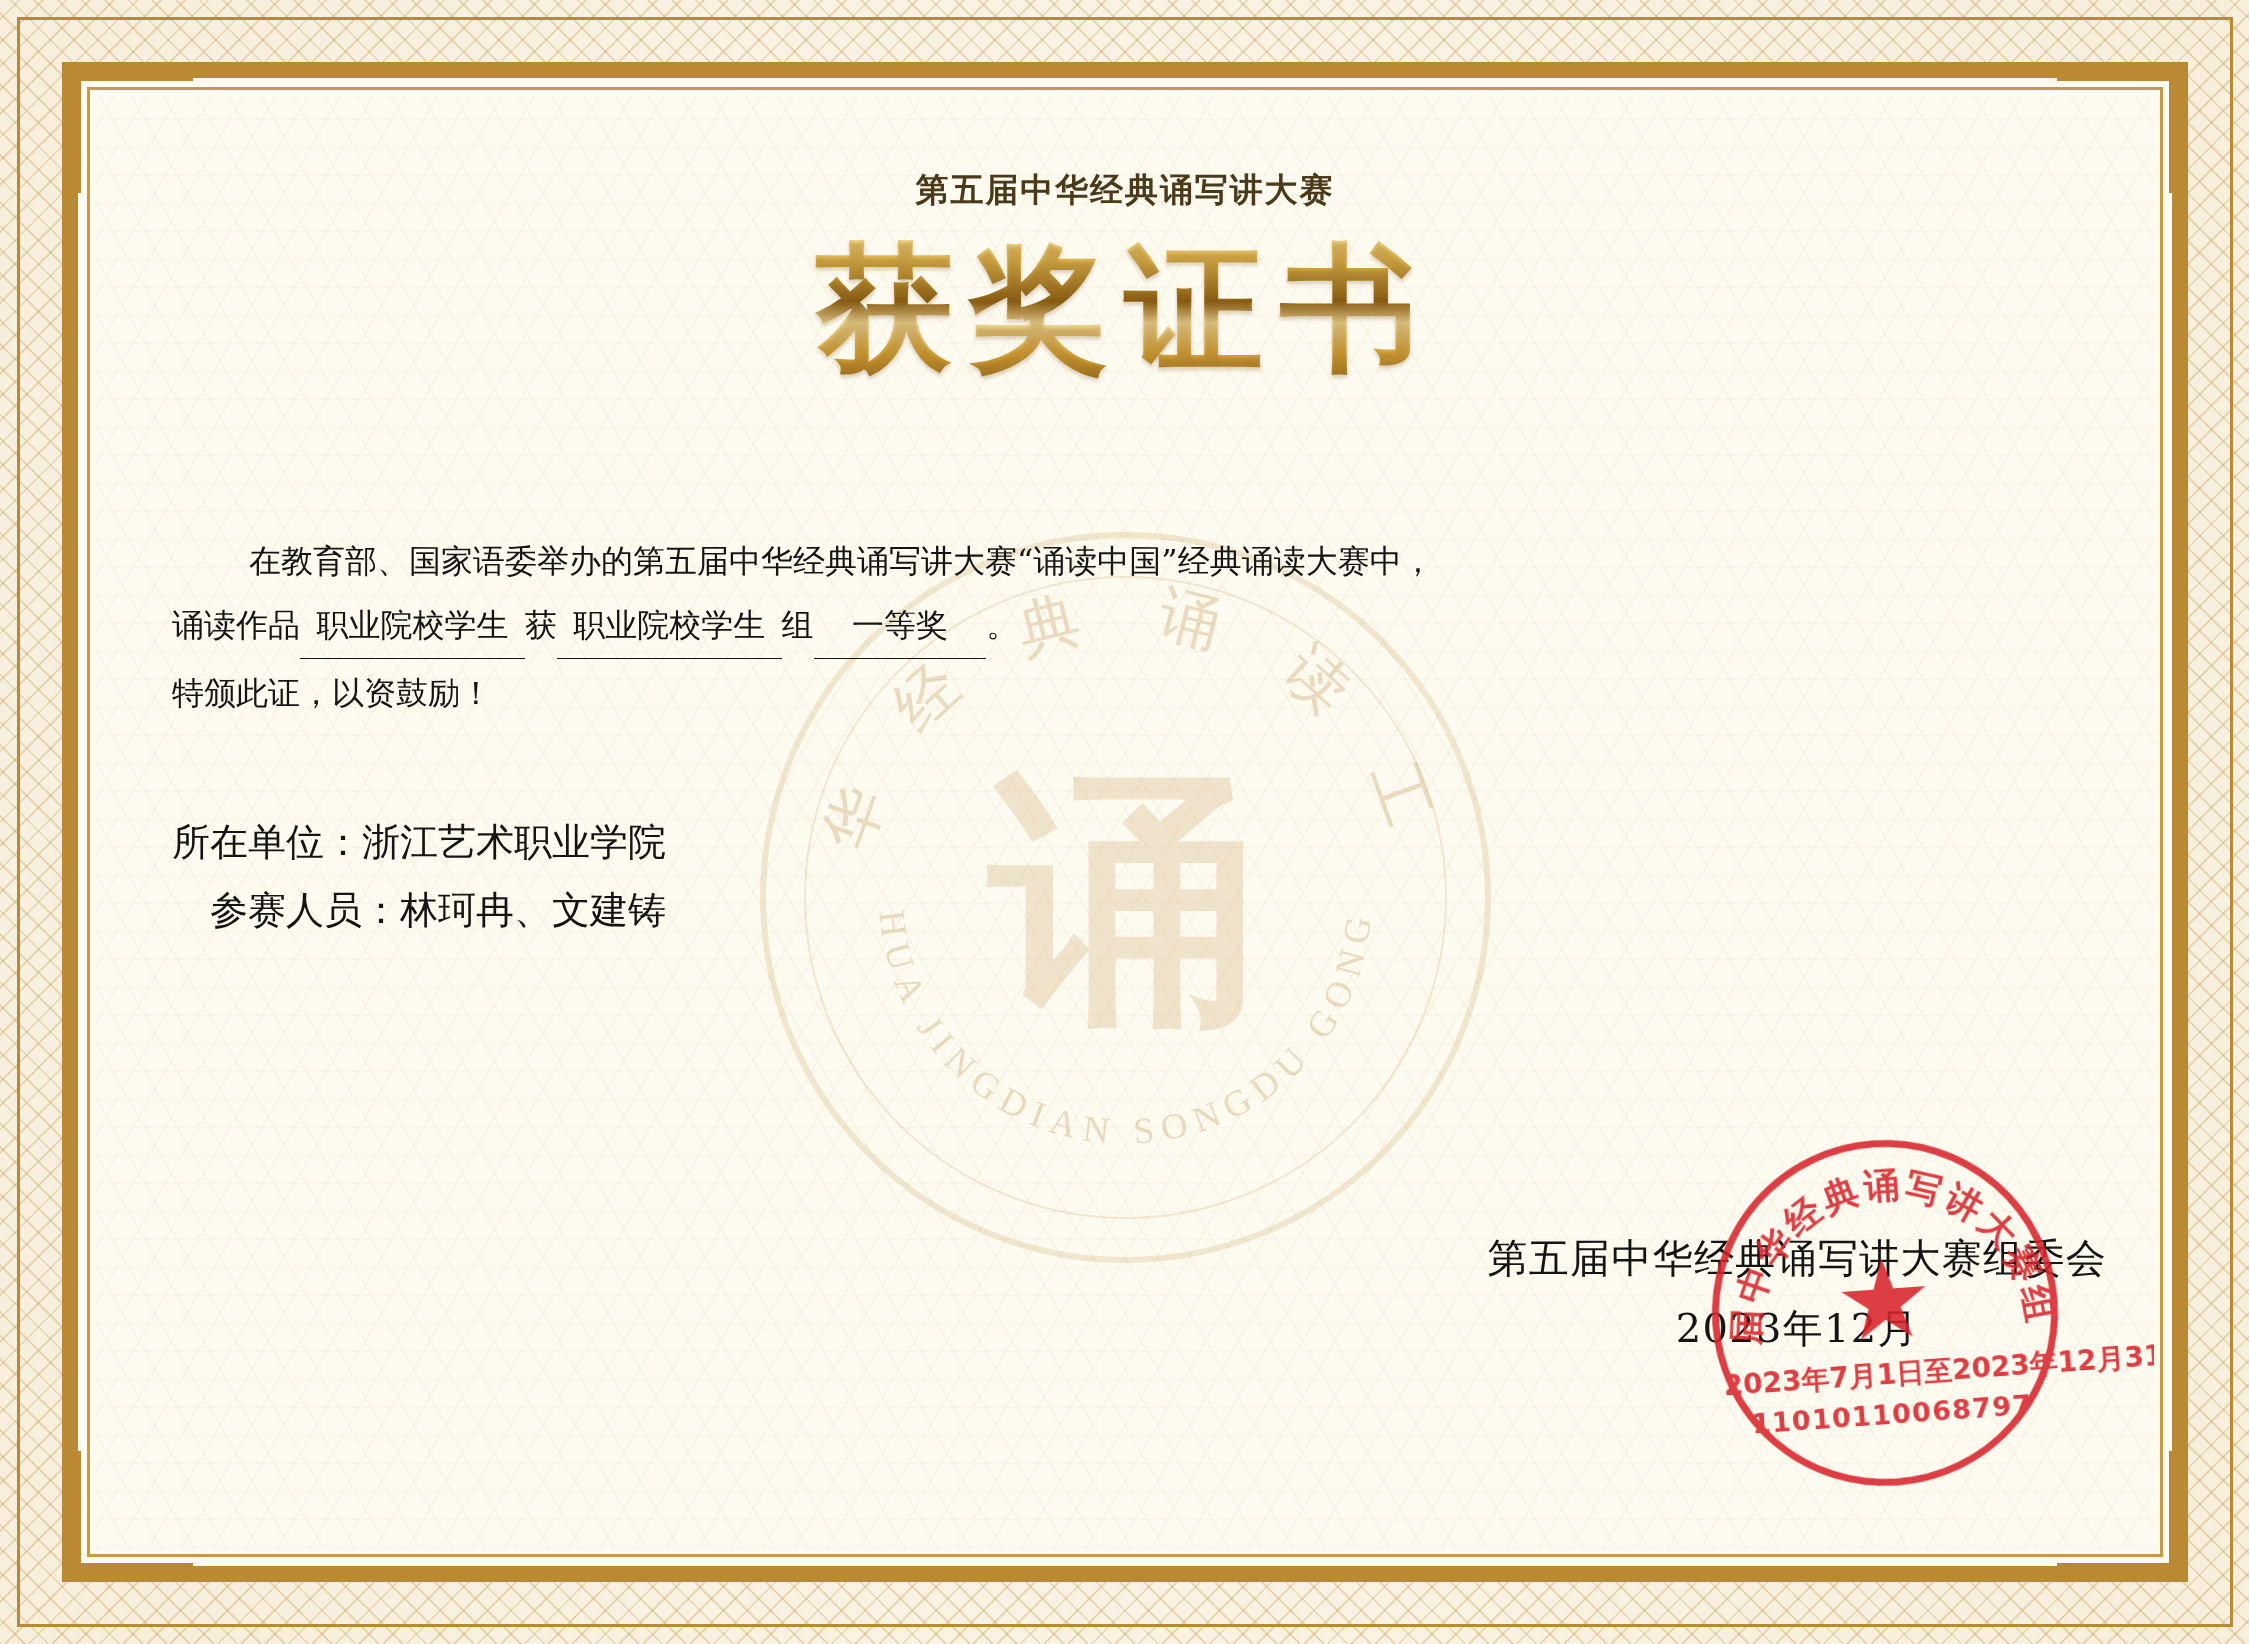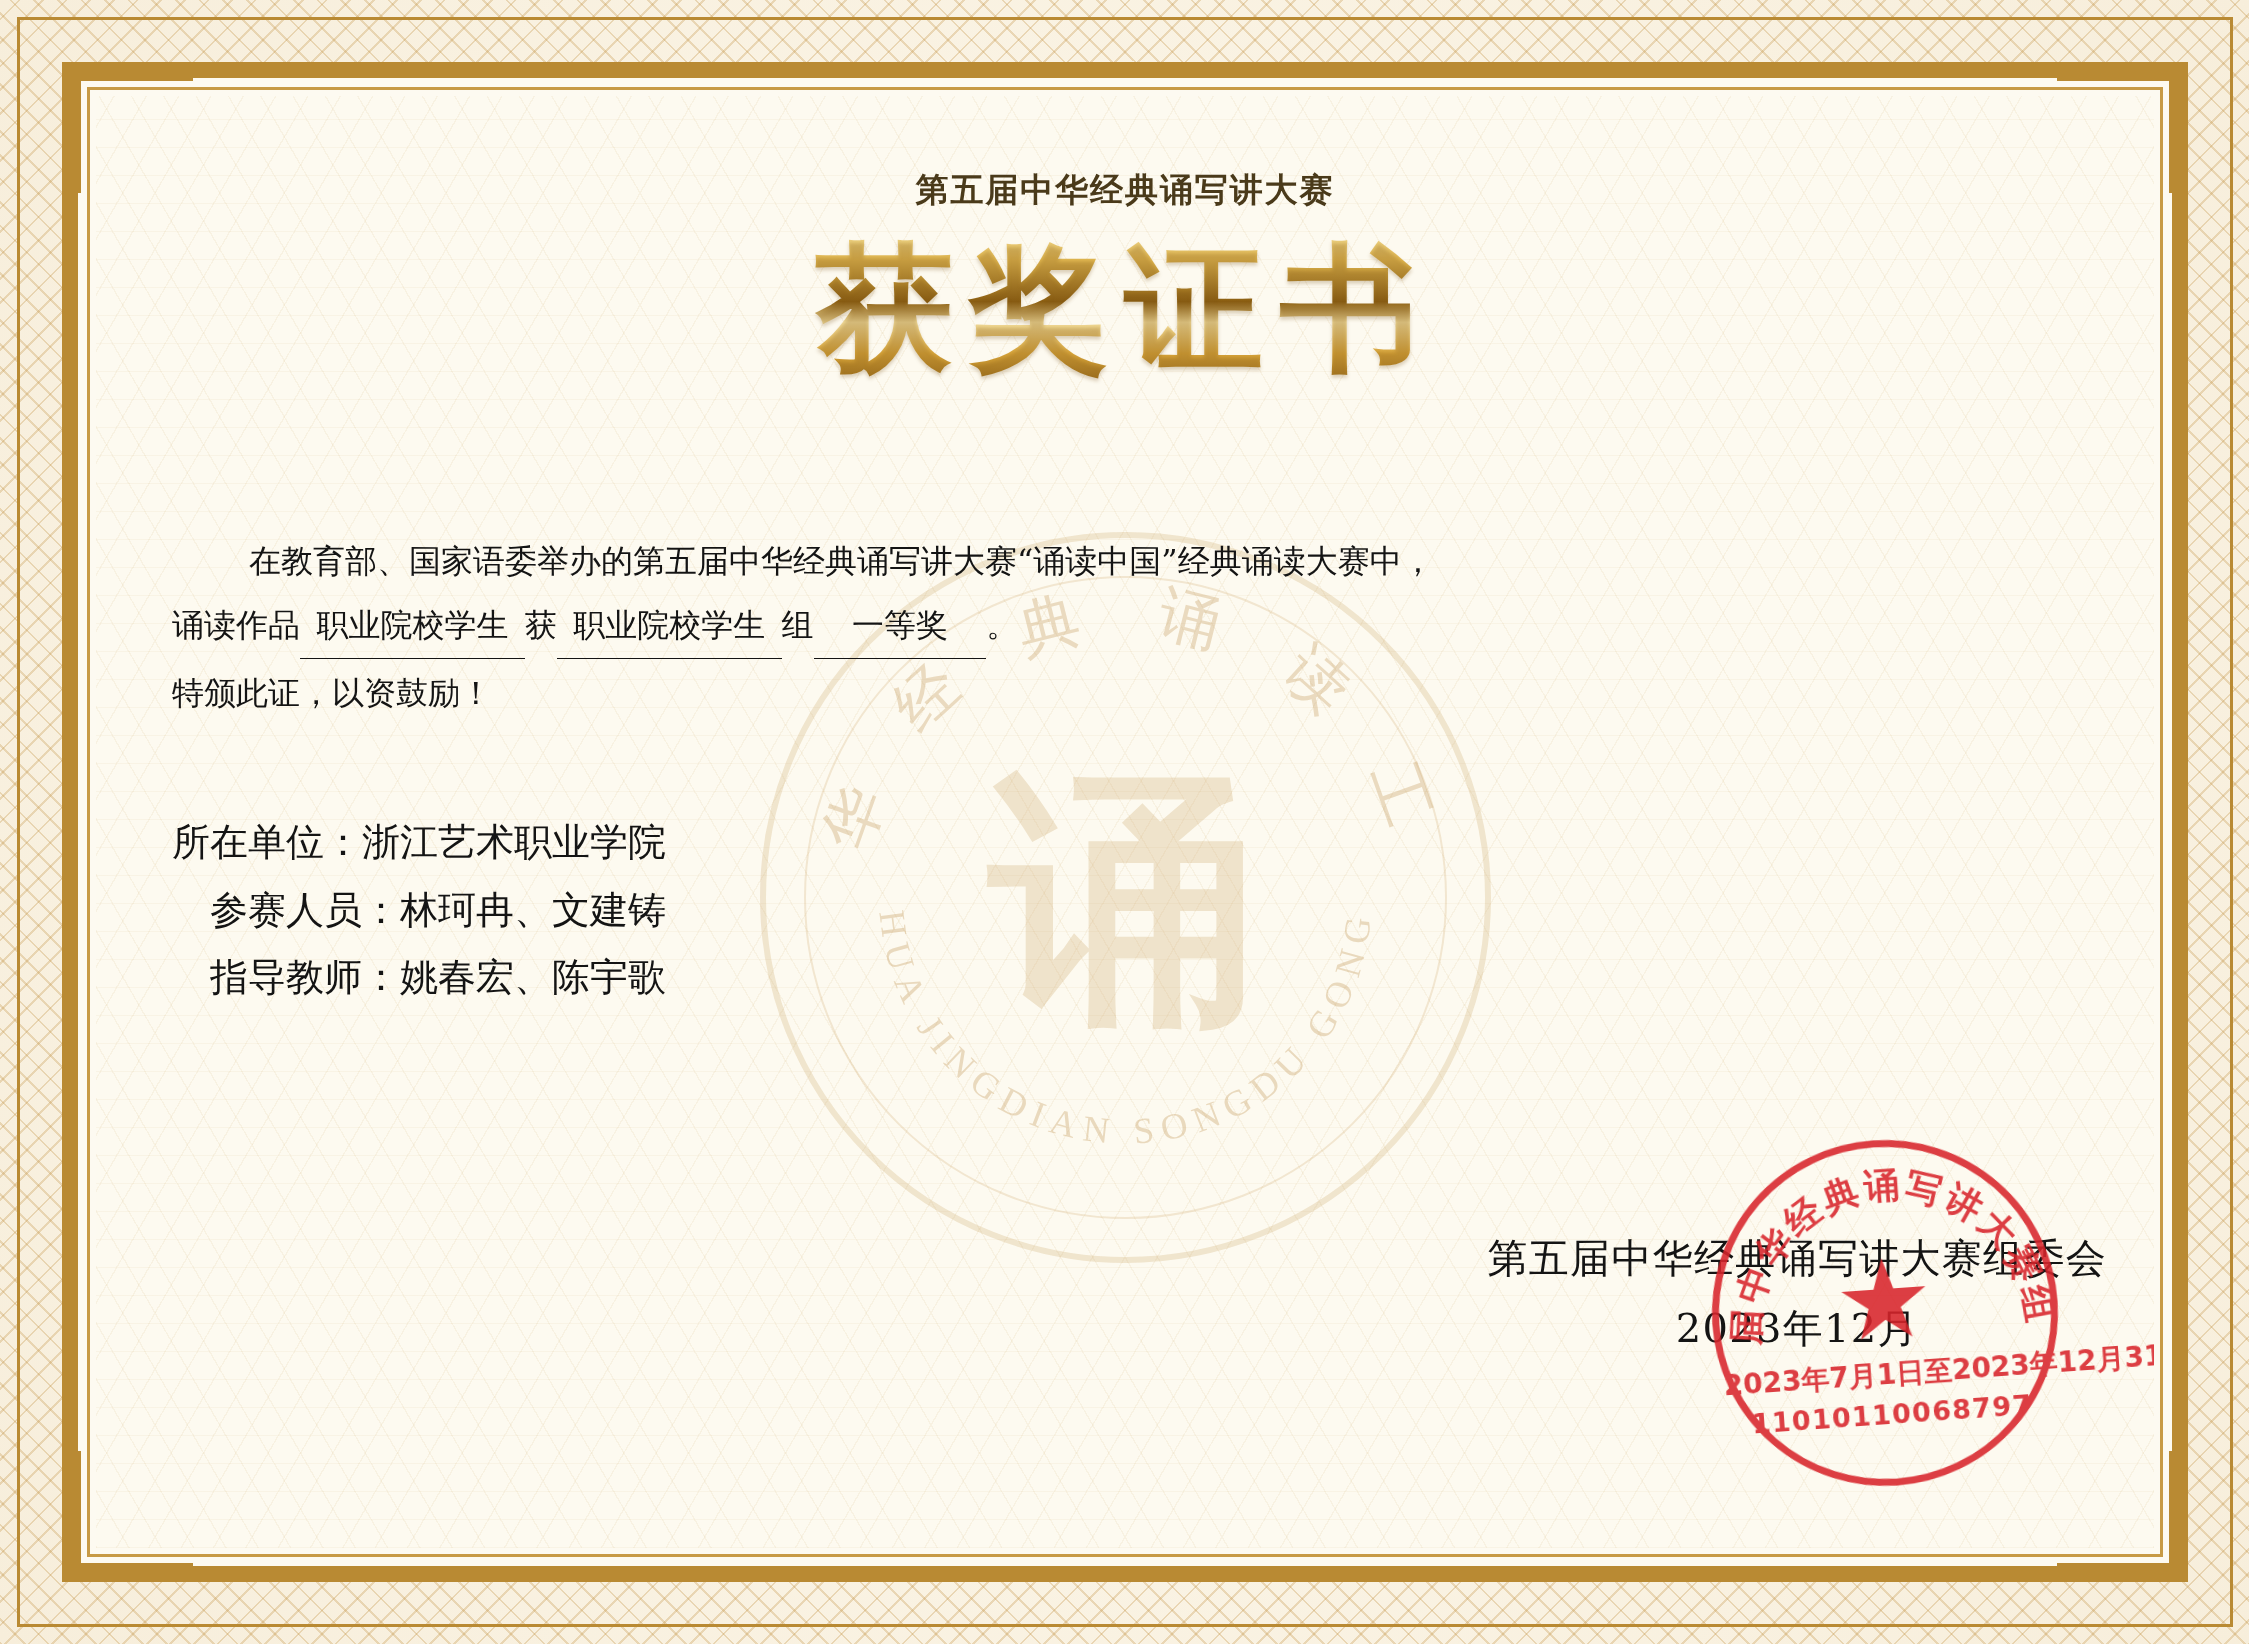--- a/index.html
+++ b/index.html
@@ -350,23 +350,20 @@
       <p class="para">特颁此证，以资鼓励！</p>
     </div>
 
     <div class="info-block">
       <div>
         <span>所在单位：</span><span>浙江艺术职业学院</span>
       </div>
       <div>
         <span>参赛人员：</span><span>林珂冉、文建铸</span>
       </div>
-      <div>
-        <span>指导教师：</span><span>姚春宏、陈宇歌</span>
-      </div>
     </div>
 
     <div class="signature">
       <div class="sig-org">第五届中华经典诵写讲大赛组委会</div>
       <div class="sig-date">2023年12月</div>
     </div>
 
     <div class="stamp">
       <svg class="arc-top" viewBox="0 0 540 540" width="346" height="346" aria-hidden="true">
         <defs>

